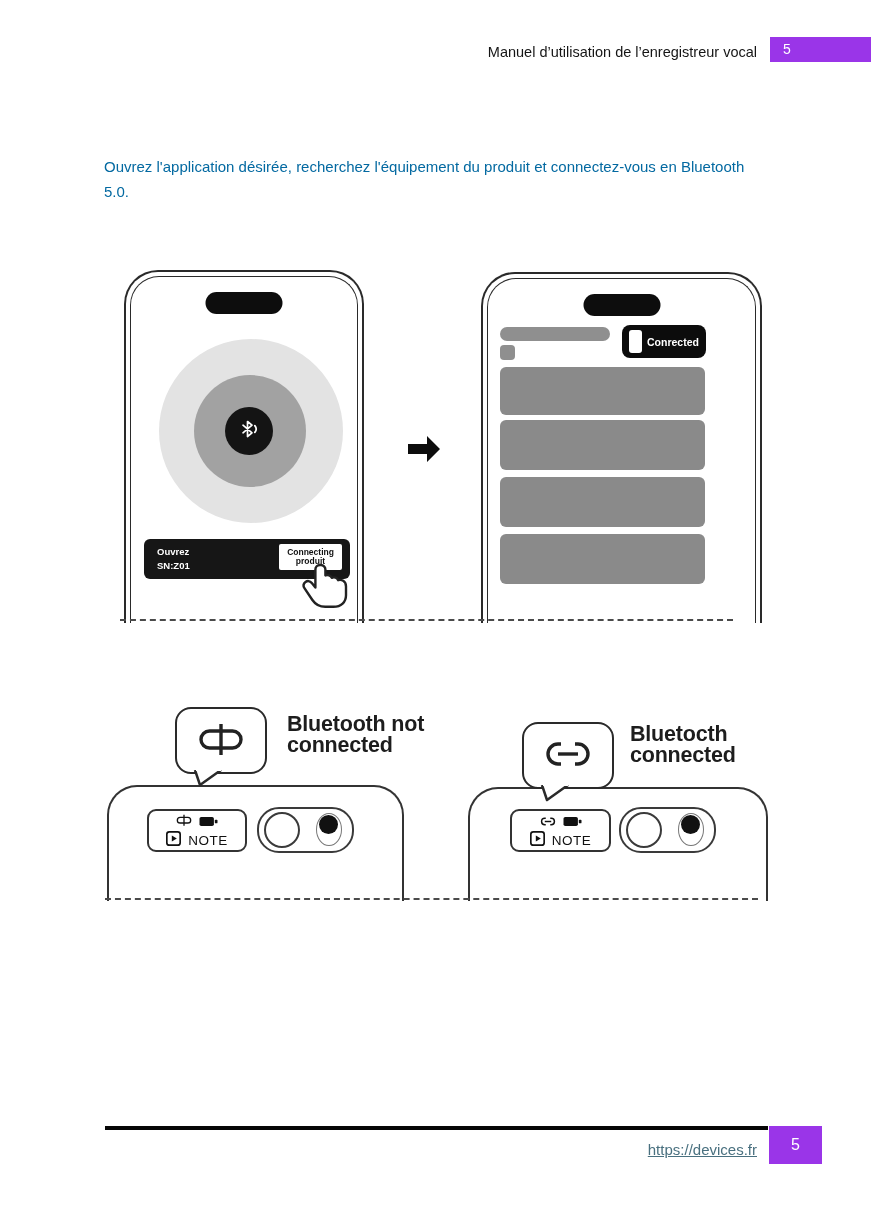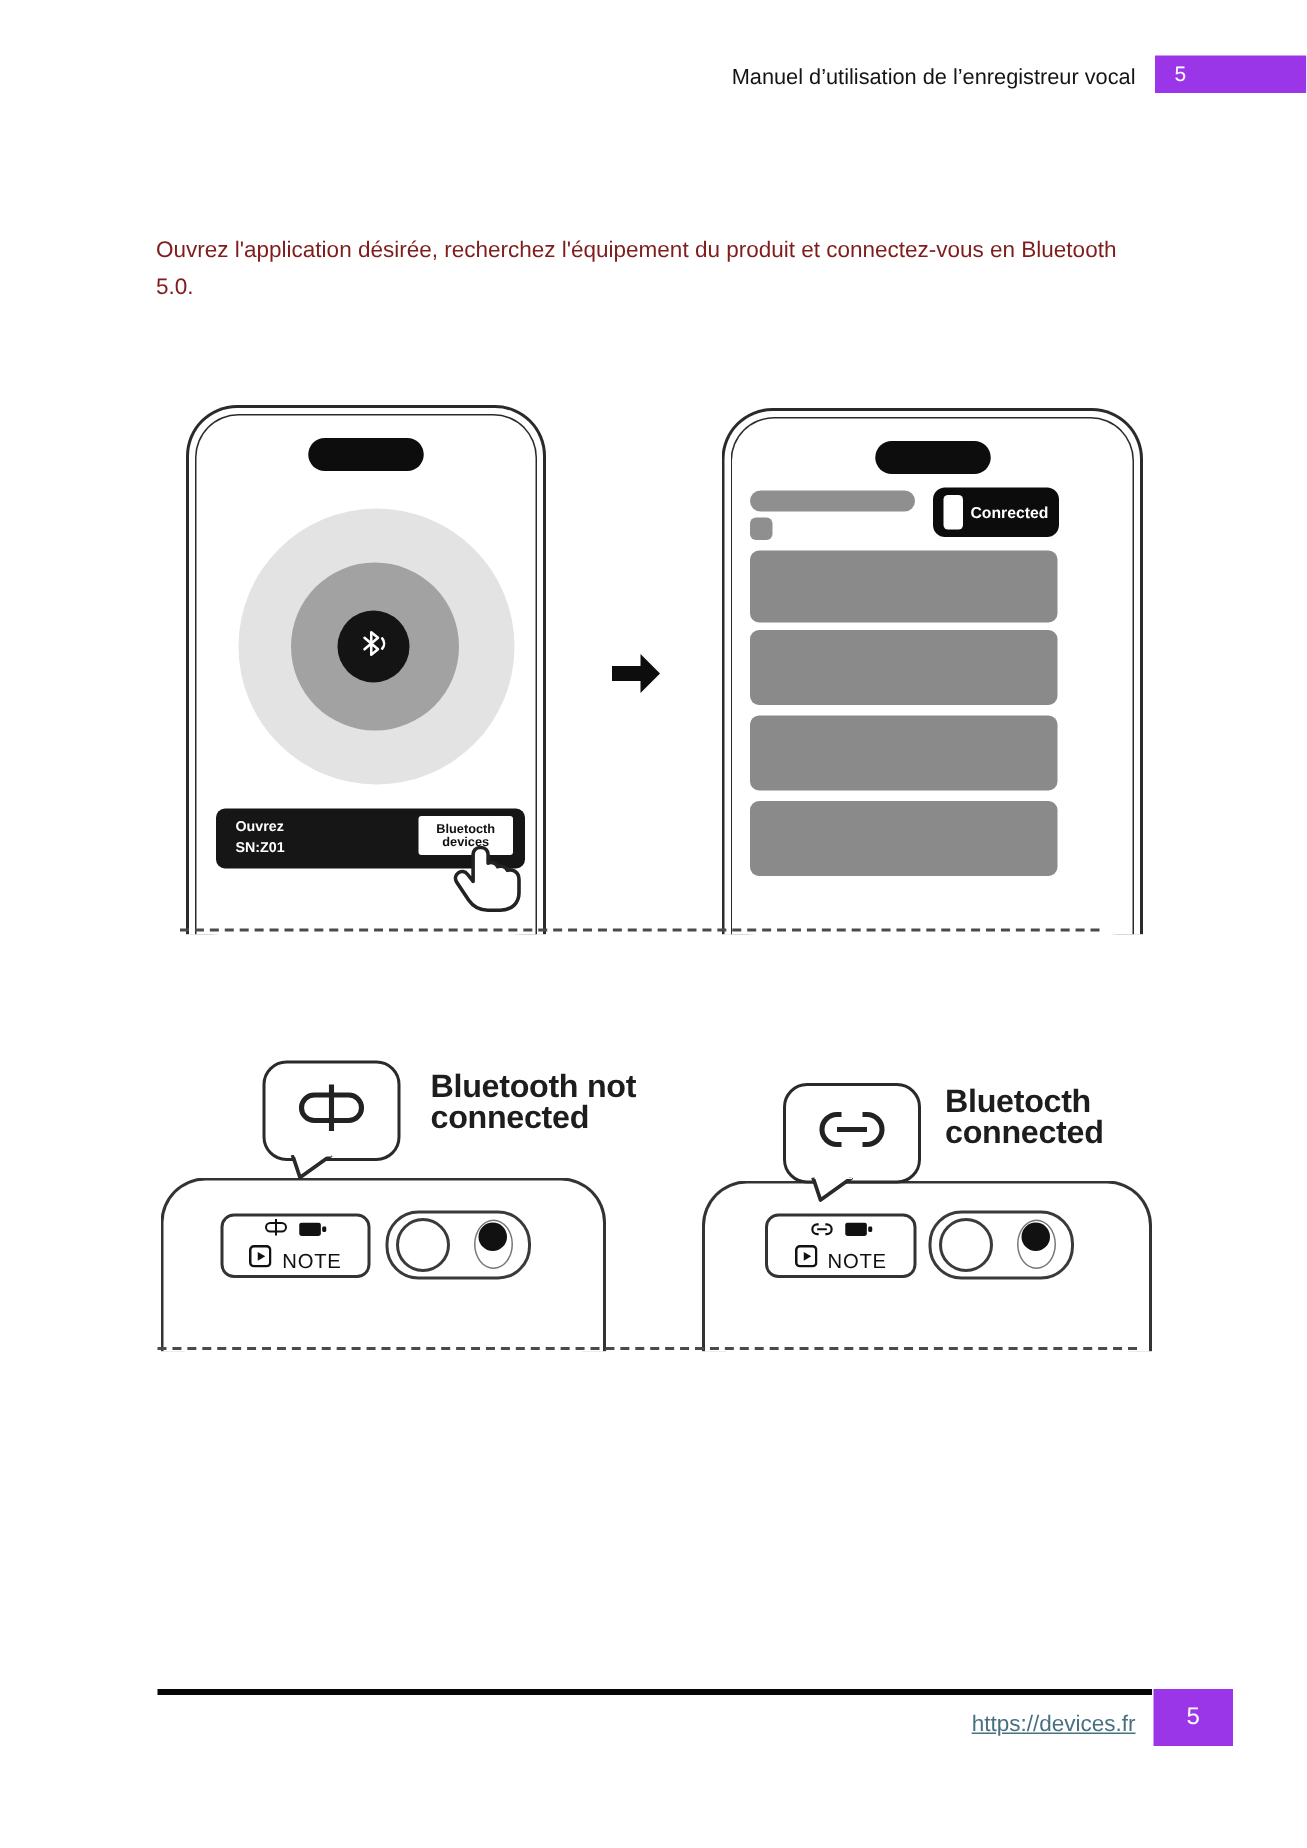--- a/index.html
+++ b/index.html
@@ -9,21 +9,21 @@
   
   .hdr-title{position:absolute;top:44px;right:114px;font-size:14.5px;color:#151515;}
   .hdr-badge{position:absolute;top:37px;left:770px;width:101px;height:25px;
              background:#9a35e8;color:#fff;font-size:14px;line-height:25px;
              padding-left:13px;box-sizing:border-box;}
 
   
   .sec-title{position:absolute;top:104px;left:104px;font-size:23.5px;font-weight:bold;
              letter-spacing:-.2px;color:#0c0c0c;}
   .sec-body{position:absolute;top:154px;left:104px;width:668px;font-size:15px;
-            line-height:25px;color:#7f1d1d;}
+            line-height:25px;color:#0369a1;}
 
   
   .phone{position:absolute;border:2.2px solid #2a2a2a;border-bottom:none;
          border-radius:34px 34px 0 0;background:#fff;}
   .phone-inner{position:absolute;left:4px;right:4px;top:4px;bottom:0;
                border:1.2px solid #2a2a2a;border-bottom:none;border-radius:29px 29px 0 0;}
   .phone1{left:124px;top:270px;width:236px;height:351px;}
   .phone2{left:481px;top:272px;width:242px;height:349px;padding-left:35px;}
   .notch{position:absolute;left:50%;transform:translateX(-50%);top:20px;width:77px;height:22px;
          border-radius:11px;background:#0d0d0d;}
@@ -111,21 +111,21 @@
           <path d="M5 5.2 L14 12.8 L9.5 16.5 L9.5 1.5 L14 5.2 L5 12.8" fill="none" stroke="#fff" stroke-width="1.7" stroke-linejoin="round" stroke-linecap="round"></path>
           <path d="M16.8 5.6 A5.3 5.3 0 0 1 16.8 12.4" fill="none" stroke="#fff" stroke-width="1.7" stroke-linecap="round"></path>
         </svg>
       </span>
     </div>
     <div class="rec-bar">
       <div class="rec-bar-text">
         <span>Ouvrez</span><br>
         <span>SN:Z01</span>
       </div>
-      <div class="connect-btn">Bluetocth devices</div>
+      <div class="connect-btn">Connecting produit</div>
     </div>
     <div class="hand">
       <svg width="58" height="54" viewBox="0 0 58 54">
         <path d="M21 3 c-2.6 0 -4.6 2 -4.6 4.6 l0 18 -3.6 -4.6 c-3.8 -4.8 -10.6 0.2 -7.2 5.4 l7.8 11.6 c3 4.4 7 6.8 12.8 6.8 l8.2 0 c7.8 0 12.6 -4.8 12.6 -11.6 l0 -8.8 c0 -5.6 -4.8 -7.2 -7.8 -6.2 c-1 -2.4 -4 -3.4 -6.4 -2.4 c-1 -2.4 -4 -3.4 -6.4 -2.4 l0 -5.8 c0 -2.6 -2 -4.6 -4.6 -4.6 z" fill="#fff" stroke="#222" stroke-width="2.4" stroke-linejoin="round"></path>
       </svg>
     </div>
   </div>
 
   <div class="flow-arrow">
     <svg width="36" height="30" viewBox="0 0 36 30">

